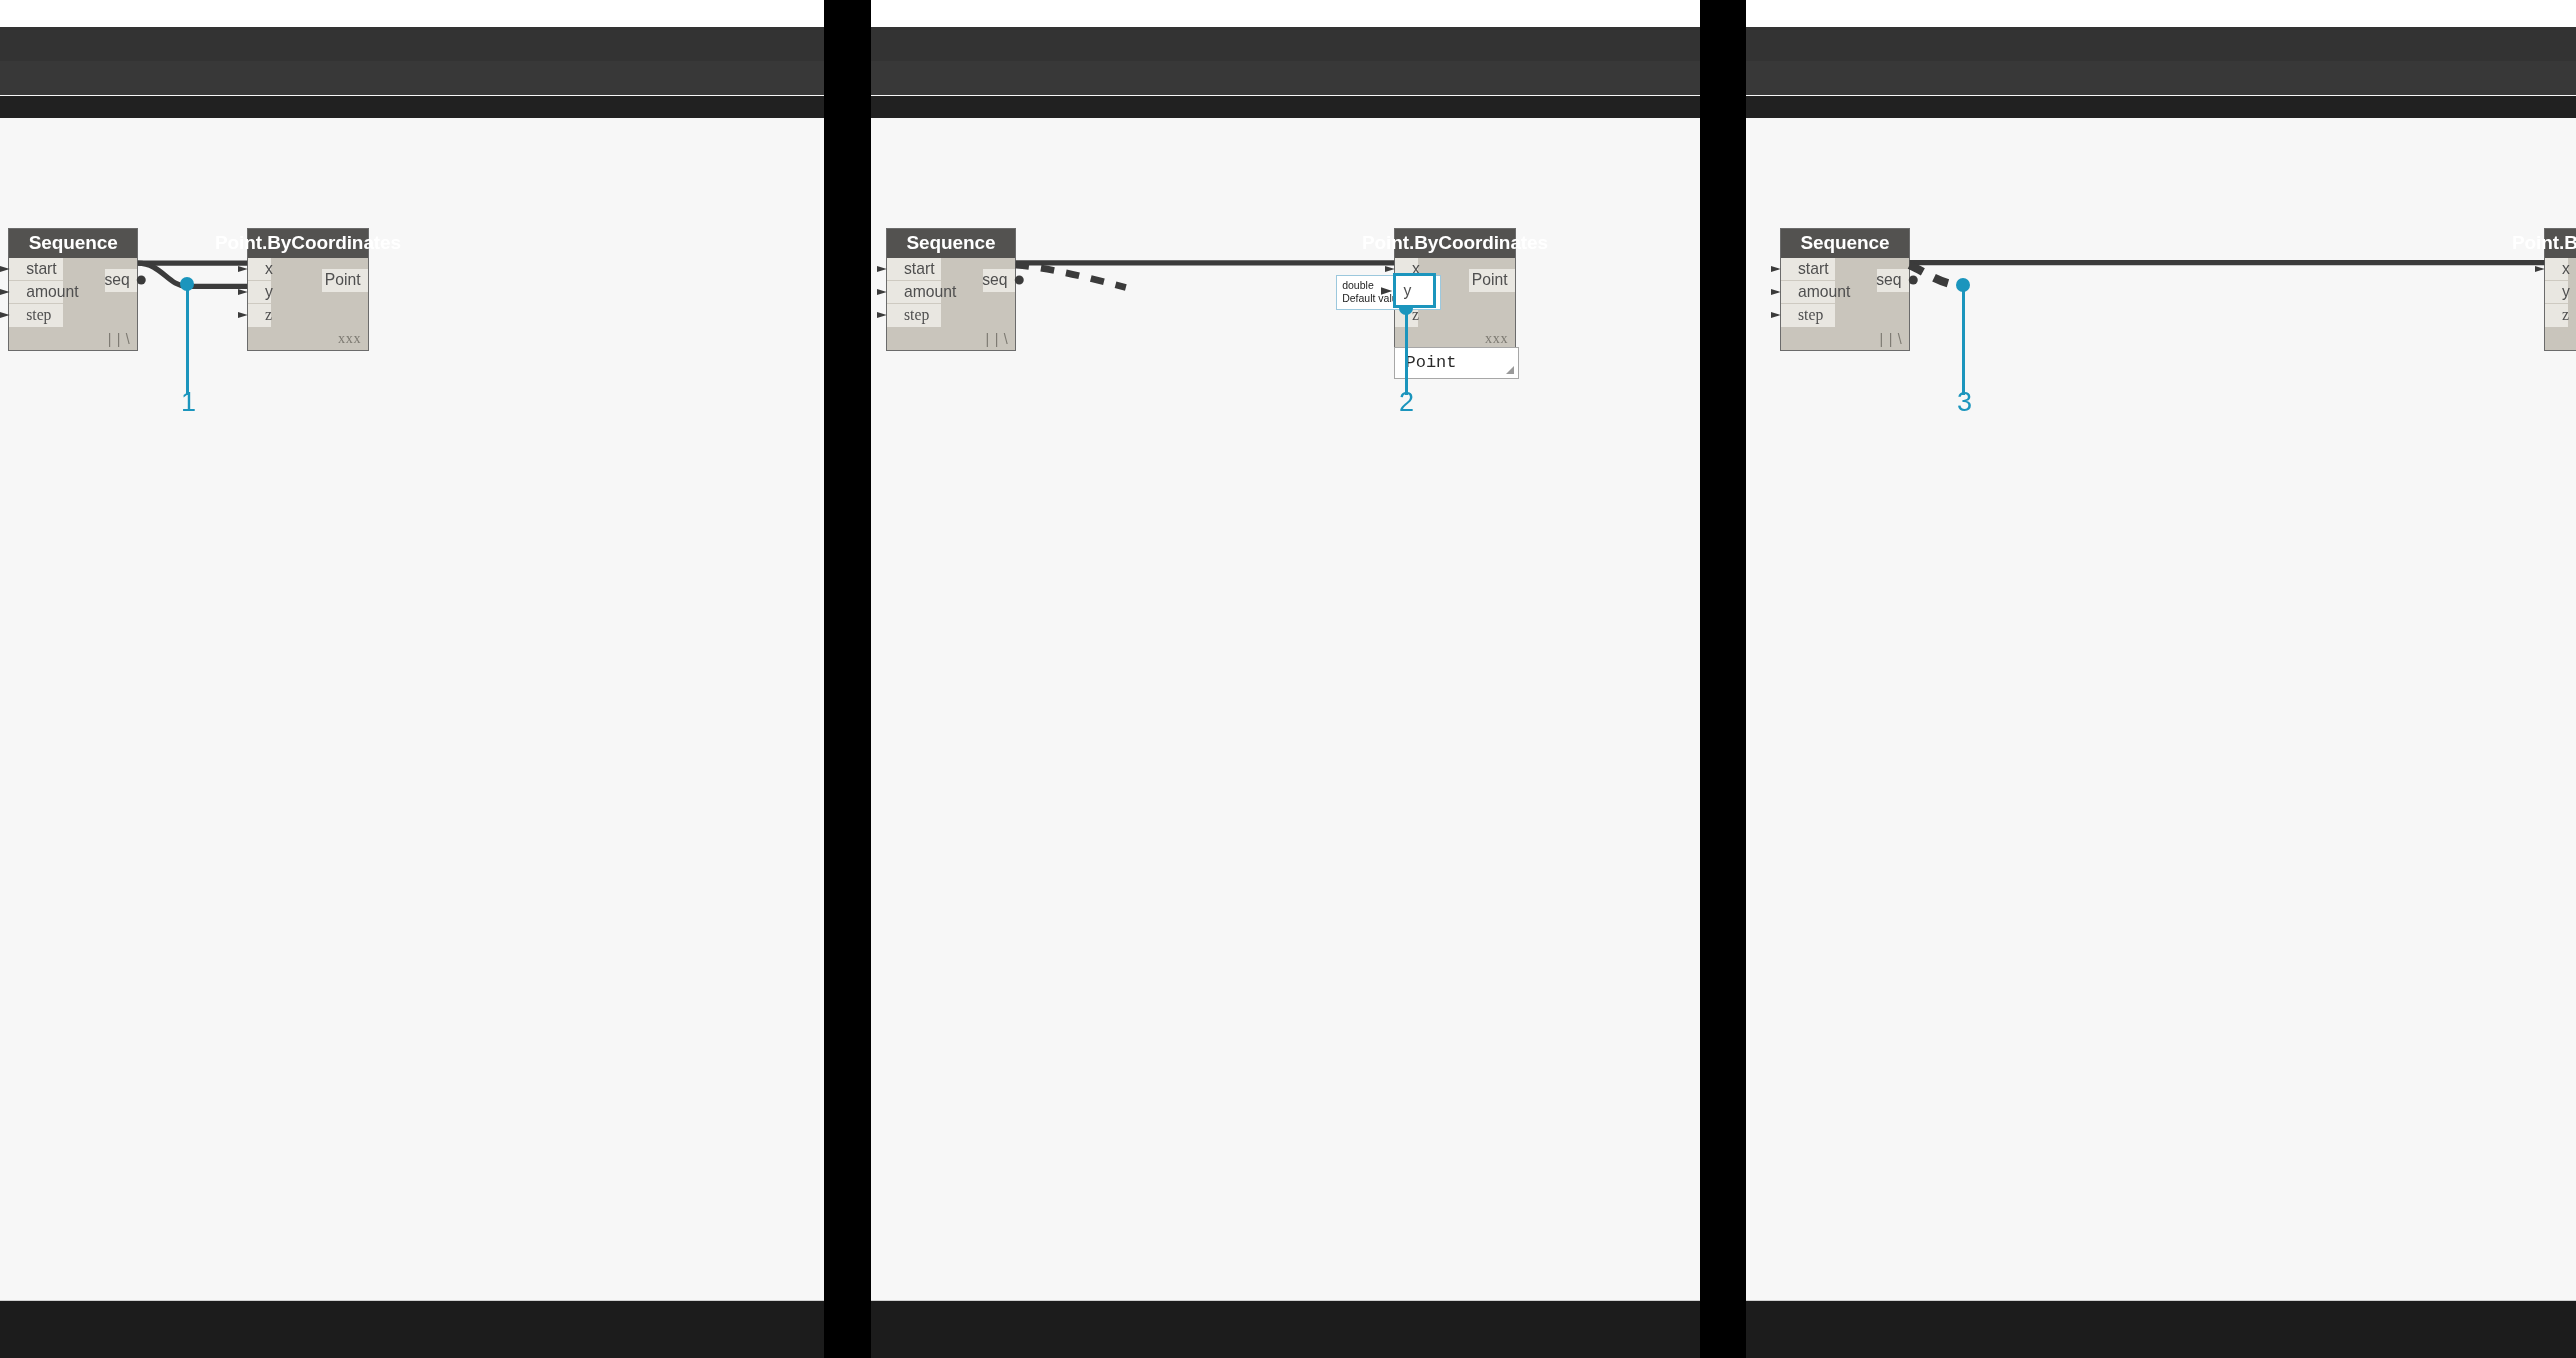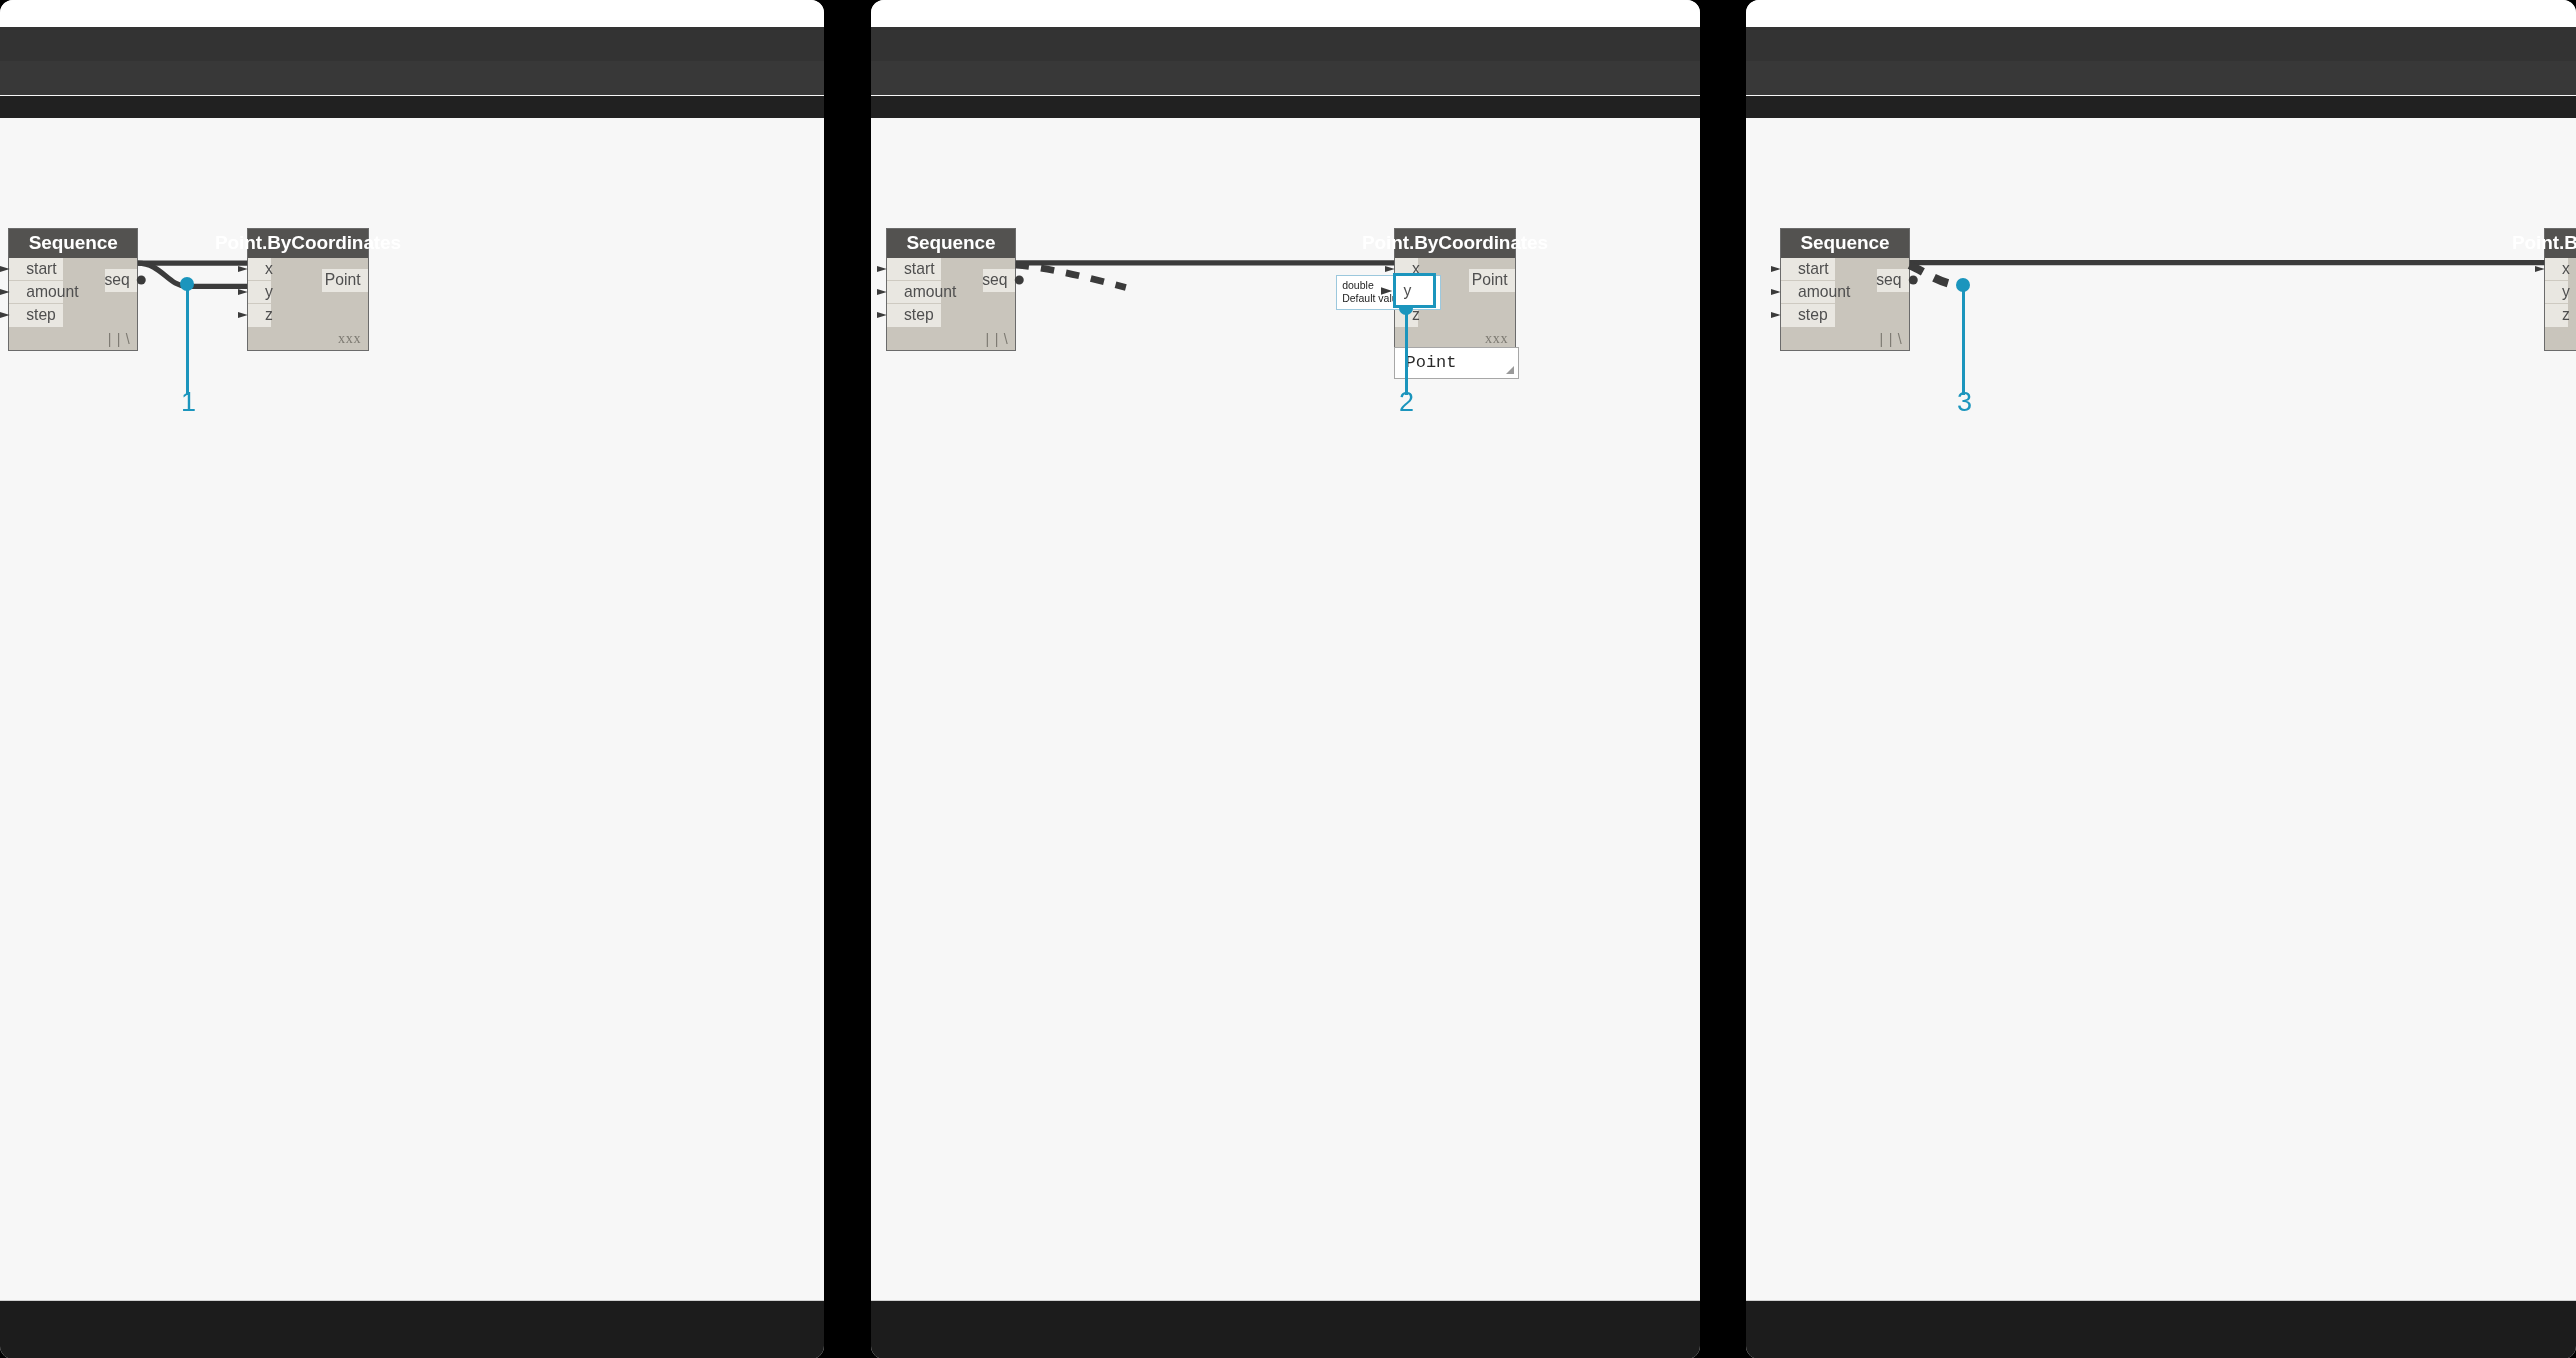--- a/index.html
+++ b/index.html
@@ -15,21 +15,20 @@
     font-family: "Liberation Sans", sans-serif;
   }
 
   
   .panel {
     position: absolute;
     top: 0;
     height: 1359px;
     background: #f7f7f7;
     overflow: hidden;
-    border-radius: 13px;
   }
   .panel-top-white {
     position: absolute;
     left: 0; right: 0; top: 0;
     height: 27px;
     background: #ffffff;
   }
   .toolbar-a {
     position: absolute;
     left: 0; right: 0; top: 27px;
@@ -97,21 +96,21 @@
     height: 23px;
     background: #e9e7e1;
     border-bottom: 0.7px solid #cecac1;
     display: flex;
     align-items: center;
     padding-left: 17px;
     font-size: 15.7px;
     color: #4f4f4f;
     position: relative;
   }
-  .port-in:last-child { border-bottom: none; }
+  .port-in:last-child { border-bottom: none; font-family: Liberation Serif, serif; }
   .port-out {
     position: absolute;
     right: 0;
     top: 11px;
     box-sizing: border-box;
     height: 23px;
     background: #e9e7e1;
     display: flex;
     align-items: center;
     justify-content: flex-end;

